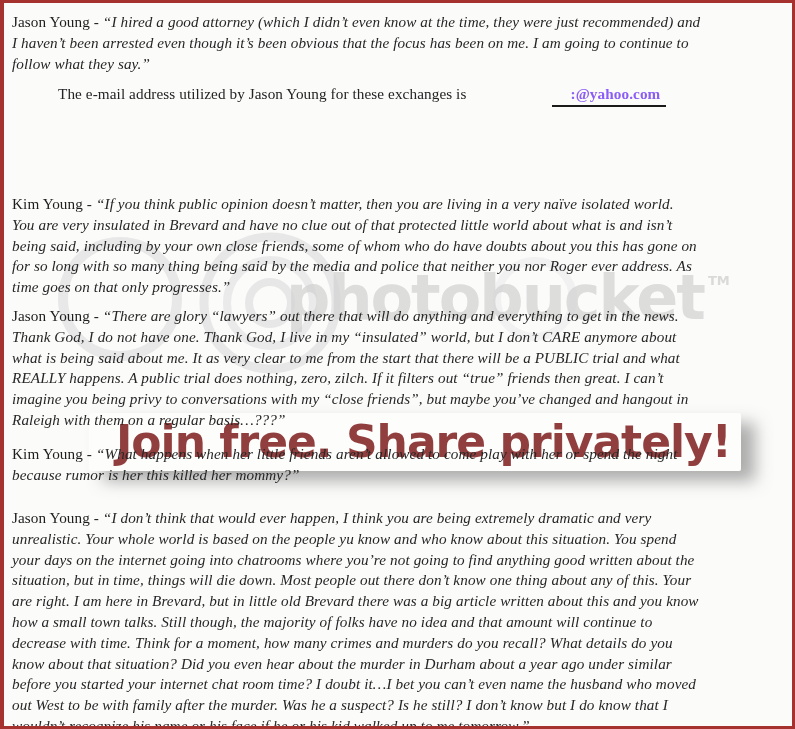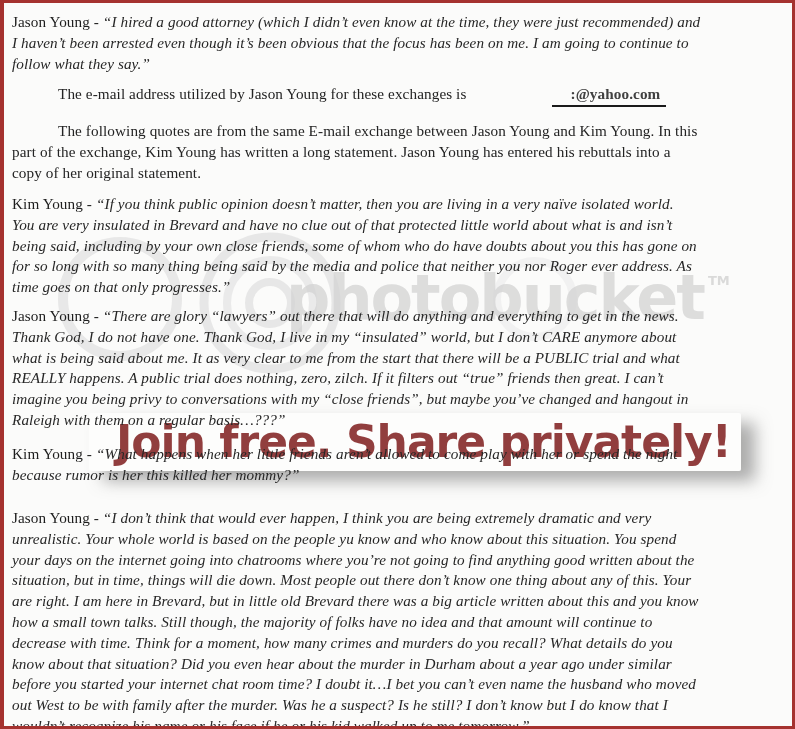--- a/index.html
+++ b/index.html
@@ -73,21 +73,21 @@
   .para .quote { font-style: italic; white-space: pre-line; color: #262626; }
   .para.narrative { text-indent: 46px; }
   .para.narrative .ntext { white-space: pre-line; }
   .email {
     display: inline-block;
     text-indent: 0;
     margin-left: 86px;
     padding: 0 6px 0 18px;
     border-bottom: 2px solid #1a1a1a;
     font-weight: bold;
-    color: #404040;
+    color: #8b5cf6;
   }
   .p0 { top: 9px; }
   .p1 { top: 81px; }
   .p2 { top: 118px; }
   .p3 { top: 191px; }
   .p4 { top: 303px; }
   .p5 { top: 441px; }
   .p6 { top: 497px; margin-top: 8px; }
 </style>
 </head>
@@ -107,23 +107,20 @@
     <div class="wm-band"></div>
     <div class="wm-slogan">Join free. Share privately!</div>
   </div>
 
   <p class="para p0"><span class="speaker">Jason Young - </span><span class="quote">“I hired a good attorney (which I didn’t even know at the time, they were just recommended) and
 I haven’t been arrested even though it’s been obvious that the focus has been on me.  I am going to continue to
 follow what they say.”</span></p>
 
   <p class="para narrative p1"><span class="ntext">The e-mail address utilized by Jason Young for these exchanges is</span><span class="email">:@yahoo.com</span></p>
 
-  <p class="para narrative p2"><span class="ntext">The following quotes are from the same E-mail exchange between Jason Young and Kim Young.  In this
-part of the exchange, Kim Young has written a long statement.  Jason Young has entered his rebuttals into a
-copy of her original statement.</span></p>
 
   <p class="para p4"><span class="speaker">Jason Young - </span><span class="quote">“There are glory “lawyers” out there that will do anything and everything to get in the news.
 Thank God, I do not have one.  Thank God, I live in my “insulated” world, but I don’t CARE anymore about
 what is being said about me.  It as very clear to me from the start that there will be a PUBLIC trial and what
 REALLY happens.  A public trial does nothing, zero, zilch.  If it filters out “true” friends then great.  I can’t
 imagine you being privy to conversations with my “close friends”, but maybe you’ve changed and hangout in
 Raleigh with them on a regular basis…???”</span></p>
 
   <p class="para p3"><span class="speaker">Kim Young - </span><span class="quote">“If you think public opinion doesn’t matter, then you are living in a very naïve isolated world.
 You are very insulated in Brevard and have no clue out of that protected little world about what is and isn’t

